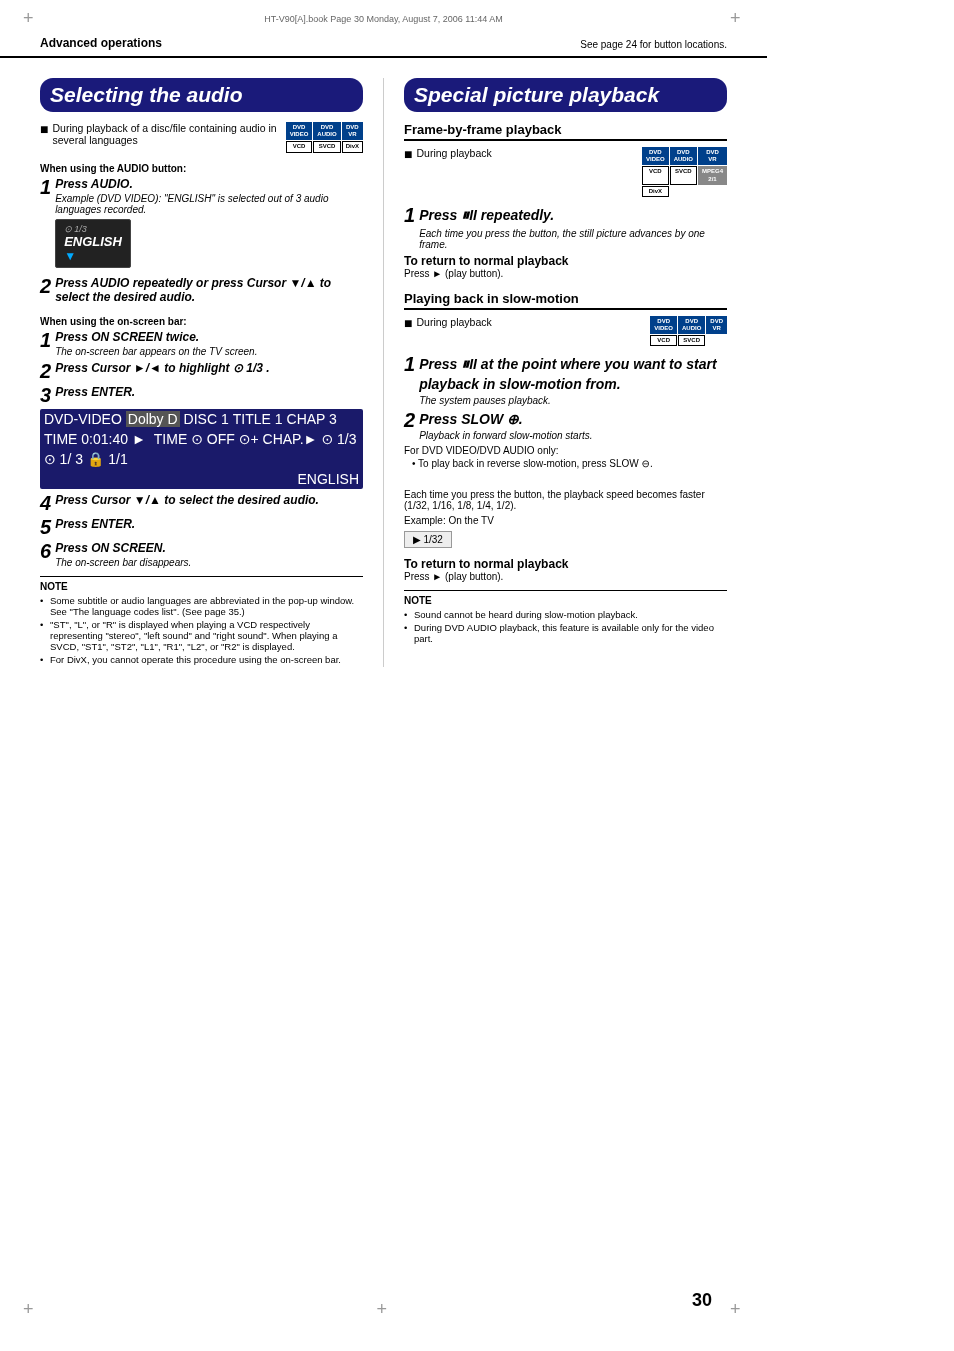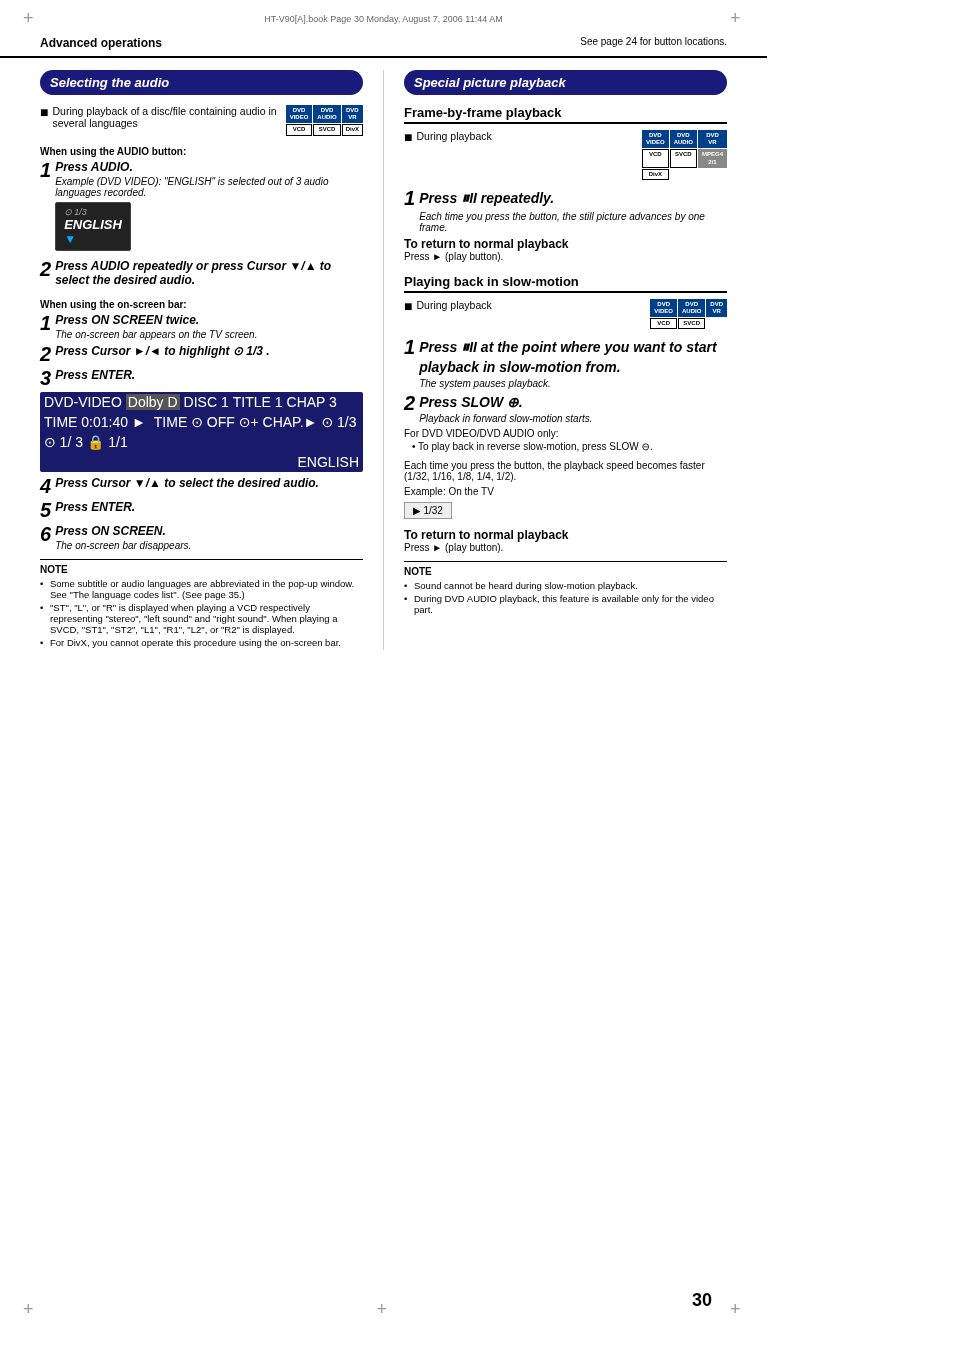--- a/index.html
+++ b/index.html
@@ -19,24 +19,24 @@
       min-height: 1351px;
       background: #fff;
       padding: 0;
       position: relative;
     }
 
     
     .page-header {
       display: flex;
       justify-content: space-between;
-      align-items: flex-start;
+      align-items: flex-end;
       padding: 6px 40px;
       border-bottom: 2px solid #000;
-      margin-bottom: 0;
+      margin-bottom: 8px;
     }
 
     
     .two-col {
       display: flex;
       gap: 0;
       padding: 12px 40px;
     }
     .col-left {
       flex: 1;
@@ -45,21 +45,21 @@
     }
     .col-right {
       flex: 1;
       padding-left: 20px;
     }
 
     
     .section-title-box {
       background: #1a1a7a;
       color: #fff;
-      font-size: 13px;
+      font-size: 21px;
       font-weight: bold;
       font-style: italic;
       padding: 5px 10px;
       margin-bottom: 10px;
       border-radius: 13px;
     }
 
     
     .subsection-heading {
       font-size: 13px;
@@ -482,21 +482,21 @@
       <div class="step-row">
         <span class="step-num">2</span>
         <div class="step-content">
           <div class="step-title large-step">Press SLOW ⊕.</div>
           <div class="step-desc">Playback in forward slow-motion starts.</div>
         </div>
       </div>
 
       
       <div style="font-size:10px; margin: 4px 0 2px 0;">For DVD VIDEO/DVD AUDIO only:</div>
-      <div style="font-size:10px; margin-bottom:8px; padding-left:8px;">• To play back in reverse slow-motion, press SLOW ⊖.</div>
+      <div style="font-size:10px; margin-bottom:20px; padding-left:8px;">• To play back in reverse slow-motion, press SLOW ⊖.</div>
       <div style="font-size:10px; margin-bottom:4px;">Each time you press the button, the playback speed becomes faster (1/32, 1/16, 1/8, 1/4, 1/2).</div>
       <div style="font-size:10px; margin-bottom:2px;">Example: On the TV</div>
 
       
       <div class="slow-indicator">▶ 1/32</div>
 
       
       <div style="margin-top:6px;">
         <div class="return-label">To return to normal playback</div>
         <div class="return-text">Press ► (play button).</div>

